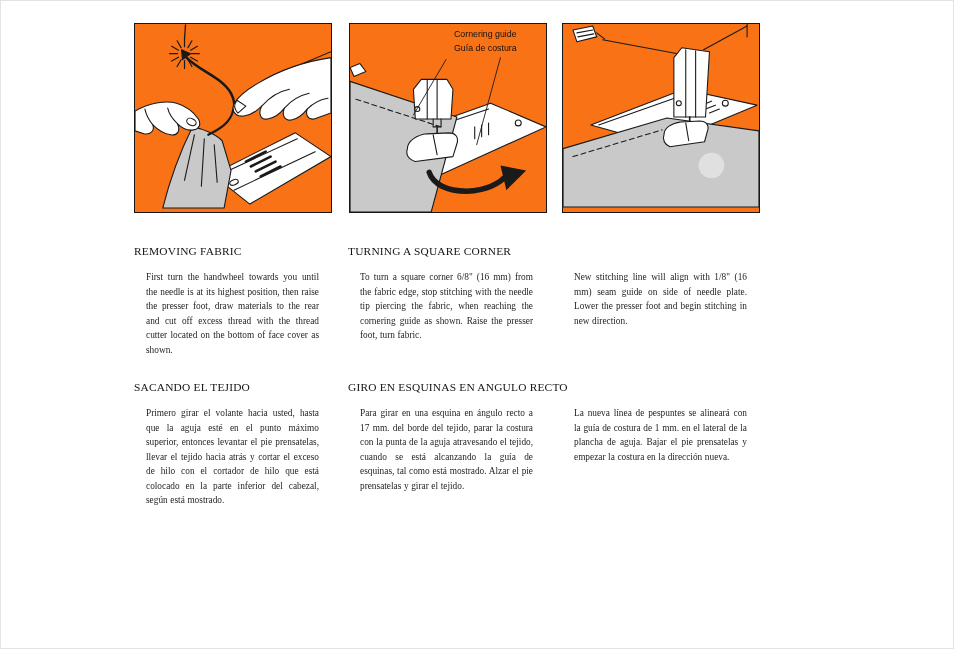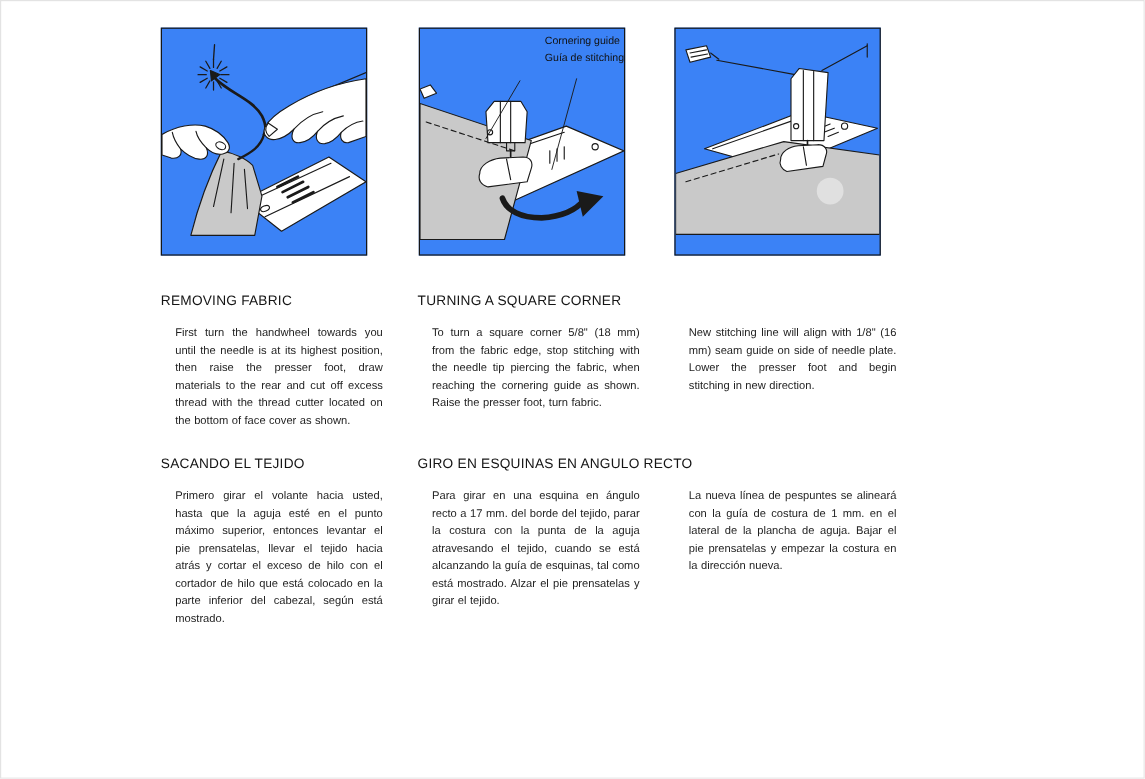--- a/index.html
+++ b/index.html
@@ -3,22 +3,22 @@
 <meta charset="utf-8">
 <style>
   html,body { margin:0; padding:0; background:#ffffff; }
   .page {
     position:relative; width:954px; height:649px; background:#ffffff;
     font-family:"Liberation Sans","DejaVu Sans",sans-serif;
     color:#1b1b1b; overflow:hidden; box-sizing:border-box;
     border:1px solid #e3e3e3;
   }
   .fig {
-    position:absolute; top:22px; width:172px; height:190px;
-    background:#3b82f6; box-sizing:border-box;
+    position:absolute; top:22px; width:198px; height:190px;
+    background:#f97316; box-sizing:border-box;
   }
   #fig1 { left:133px; border:1.5px solid #161616; }
   #fig2 { left:348px; border:1.5px solid #161616; }
   #fig3 { left:561px; border:1.2px solid #161616; }
   .fig svg { display:block; width:100%; height:100%; }
   .fig-labels {
     position:absolute; top:3px; left:104px; font-size:8.8px;
     line-height:14px; color:#111; white-space:nowrap;
   }
   .col { position:absolute; width:197px; }
@@ -28,21 +28,21 @@
   .col-2 { left:347px; }
   .col-3 { left:561px; }
   .col h3 {
     margin:0 0 3px 0; height:13px; font-size:11.4px; line-height:13px;
     font-weight:400; letter-spacing:0.2px; color:#141414; white-space:nowrap;
   }
   .col p {
     margin:12px; font-size:9.3px; line-height:14.5px; text-align:justify;
     color:#1e1e1e; word-spacing:0.3px;
   }
-  .row-en .col, .row-es .col { position:absolute; }
+  .row-en .col, .row-es .col { position:absolute;font-family:Liberation Serif, serif; }
 </style>
 </head>
 <body>
 
 <div class="page">
 
   <div class="fig" id="fig1">
     <svg viewBox="0 0 198 190">
       <g stroke="#1a1a1a" fill="none" stroke-width="1.1" stroke-linecap="round" stroke-linejoin="round">
 
@@ -148,21 +148,21 @@
         </g>
 
         <g>
           <path d="M80,150 C84,162 98,169 118,169 C138,168 152,161 160,151" stroke-width="5.5"></path>
           <path fill="#1a1a1a" stroke="none" d="M152,143 L178,148 L158,168 Z"></path>
         </g>
       </g>
     </svg>
     <div class="fig-labels">
       <div>Cornering guide</div>
-      <div>Guía de stitching</div>
+      <div>Guía de costura</div>
     </div>
   </div>
 
   <div class="fig" id="fig3">
     <svg viewBox="0 0 198 190">
       <g stroke="#1a1a1a" fill="none" stroke-width="1.1" stroke-linecap="round" stroke-linejoin="round">
 
         <g>
           <path d="M40,16 L116,30"></path>
           <path d="M142,26 L186,2"></path>
@@ -203,21 +203,21 @@
     </svg>
   </div>
 
   <div class="row-en">
     <div class="col col-1">
       <h3>REMOVING FABRIC</h3>
       <p>First turn the handwheel towards you until the needle is at its highest position, then raise the presser foot, draw materials to the rear and cut off excess thread with the thread cutter located on the bottom of face cover as shown.</p>
     </div>
     <div class="col col-2">
       <h3>TURNING A SQUARE CORNER</h3>
-      <p>To turn a square corner 5/8" (18 mm) from the fabric edge, stop stitching with the needle tip piercing the fabric, when reaching the cornering guide as shown. Raise the presser foot, turn fabric.</p>
+      <p>To turn a square corner 6/8" (16 mm) from the fabric edge, stop stitching with the needle tip piercing the fabric, when reaching the cornering guide as shown. Raise the presser foot, turn fabric.</p>
     </div>
     <div class="col col-3">
       <h3></h3>
       <p>New stitching line will align with 1/8" (16 mm) seam guide on side of needle plate. Lower the presser foot and begin stitching in new direction.</p>
     </div>
   </div>
 
   <div class="row-es">
     <div class="col col-1">
       <h3>SACANDO EL TEJIDO</h3>

